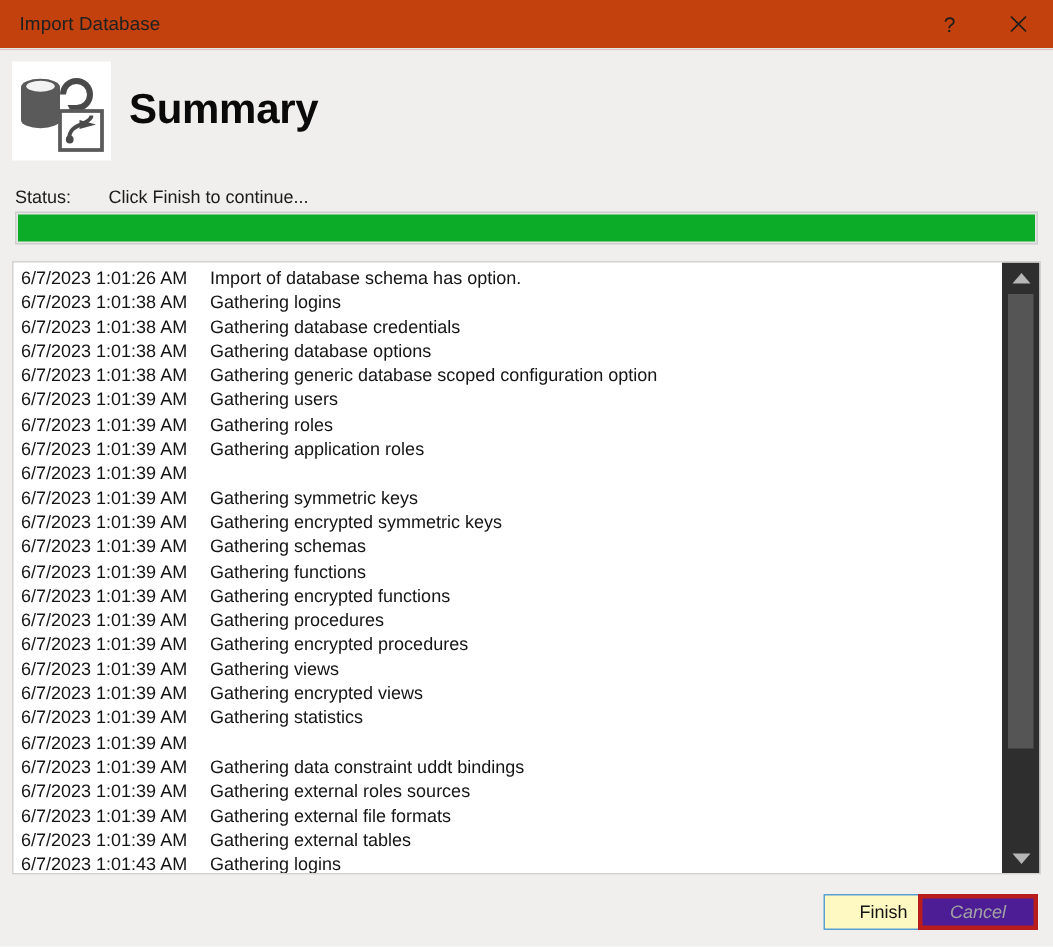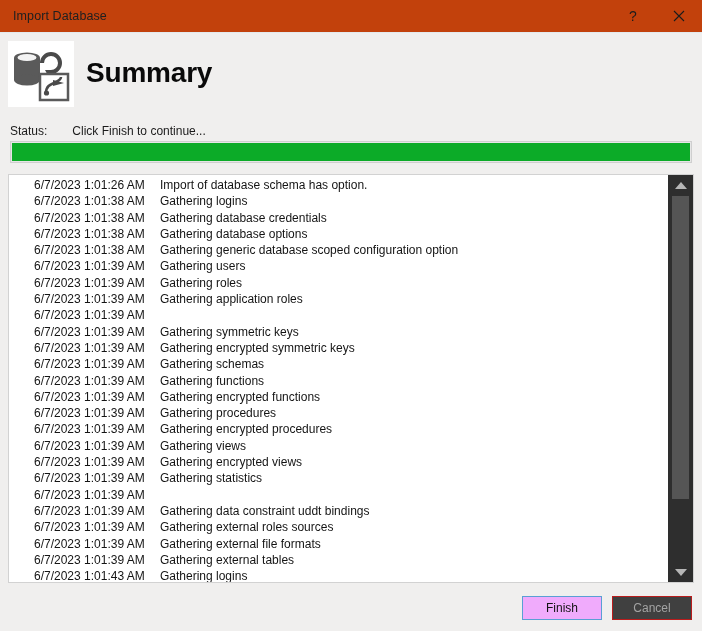--- a/index.html
+++ b/index.html
@@ -119,21 +119,20 @@
     box-sizing: border-box;
     overflow: hidden;
   }
   .log-rows {
     position: absolute;
     left: 0;
     top: 2px;
     width: 660px;
     height: 405px;
     overflow: hidden;
-    padding-left: 20px;
   }
   .log-row {
     height: 16.3px;
     line-height: 16.3px;
     display: flex;
     white-space: nowrap;
     font-size: 12px;
     color: #141414;
   }
   .log-time {
@@ -187,32 +186,33 @@
     width: 80px;
     height: 24px;
     font-size: 12px;
     font-family: "Liberation Sans", sans-serif;
     display: flex;
     align-items: center;
     justify-content: center;
     box-sizing: border-box;
   }
   .btn.primary {
-    left: 522px;
-    background: #f0abfc;
+    left: 549px;
+    background: #fef9c3;
     border: 1px solid #5a9fd4;
     color: #141414;
     cursor: default;
   }
   .btn.disabled {
     left: 612px;
-    background: #404040;
-    border: 1px solid #b91c1c;
+    background: #4c1d95;
+    border: 3px solid #b91c1c;
     color: #a3a3a3;
     cursor: default;
+    font-style: italic;
   }
 </style>
 </head>
 <body>
 
 <div class="titlebar">
   <div class="titlebar-text">Import Database</div>
   <div class="caption-btn help">
     <span>?</span>
   </div>

